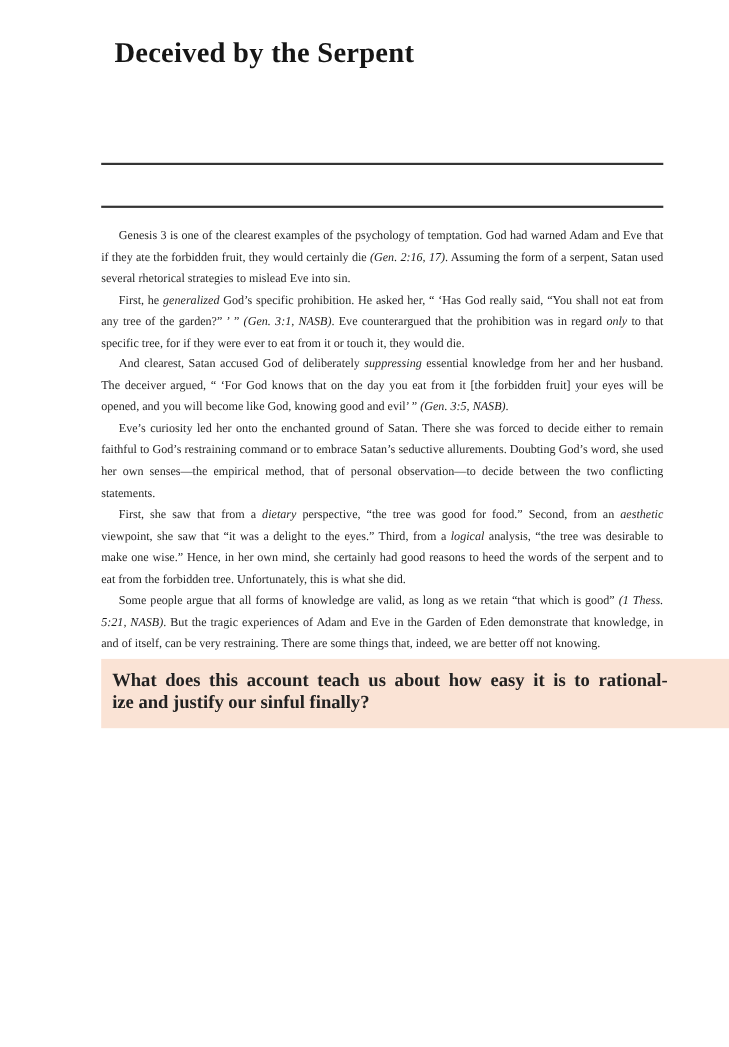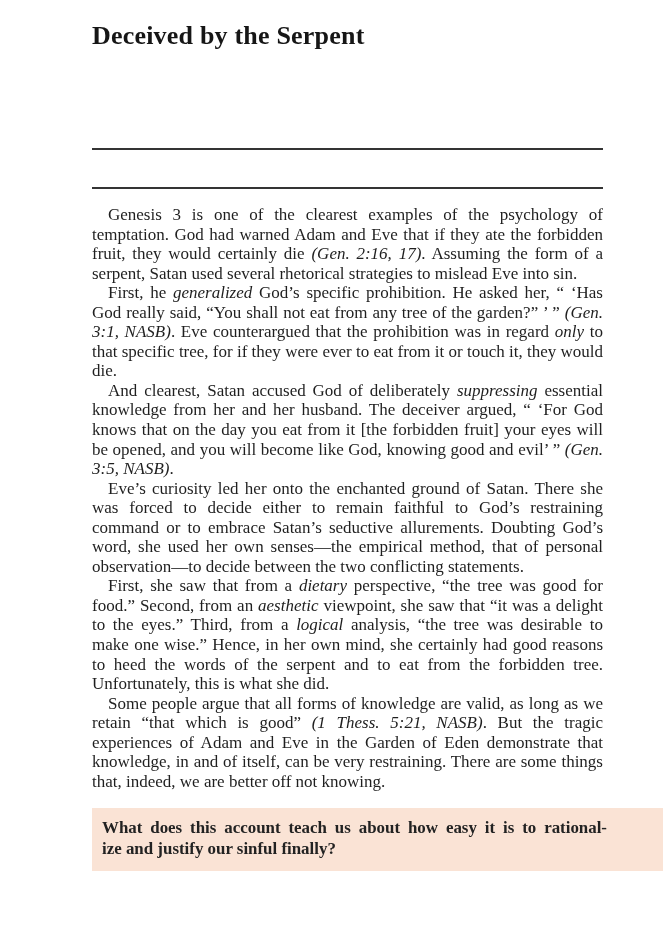--- a/index.html
+++ b/index.html
@@ -5,21 +5,21 @@
   html,body{margin:0;padding:0;}
   body{
     width:663px;height:952px;background:#ffffff;
     font-family:"Liberation Serif","DejaVu Serif",serif;
     color:var(--text-color,#1f1f1f);
     -webkit-font-smoothing:antialiased;
   }
   .page{position:relative;width:663px;height:952px;background:#ffffff;overflow:hidden;}
 
   .title{
-    position:absolute;left:92px;top:22px;margin:0;
+    position:absolute;left:92px;top:22px;margin:12px;
     font-size:26px;font-weight:bold;letter-spacing:.2px;line-height:1.1;
     color:#161616;
   }
 
   .read-block{position:absolute;left:92px;top:71px;width:512px;}
   .read-label{
     position:absolute;left:-56px;top:1px;
     font-family:"Liberation Sans","DejaVu Sans",sans-serif;
     font-weight:bold;font-size:20px;letter-spacing:-0.3px;
     color:var(--read-red,#e8232b);
@@ -32,29 +32,29 @@
   .rule{
     position:absolute;left:92px;width:511px;height:0;
     border-bottom:2px solid #343434;
   }
   .rule:nth-child(1){top:148px;}
   .rule:nth-child(2){top:187px;}
 
   .flow{position:absolute;left:92px;top:205px;width:511px;}
   .body-text p{
     margin:0;text-indent:16px;
-    font-size:17px;line-height:19.55px;
+    font-size:11px;line-height:19.55px;
     text-align:justify;
     color:#1f1f1f;
   }
   .body-text .it{font-style:italic;}
 
   .callout{
     width:571px;box-sizing:border-box;
-    margin-top:17px;
+    margin-top:3px;
     background:var(--callout-bg,#fae3d5);
     padding:10px 56px 12px 10px;
   }
   .c-line{
     font-weight:bold;font-size:16.9px;line-height:20.5px;color:#222222;
   }
   .c-just{white-space:nowrap;text-align:justify;text-align-last:justify;}
 </style>
 </head>
 <body>

